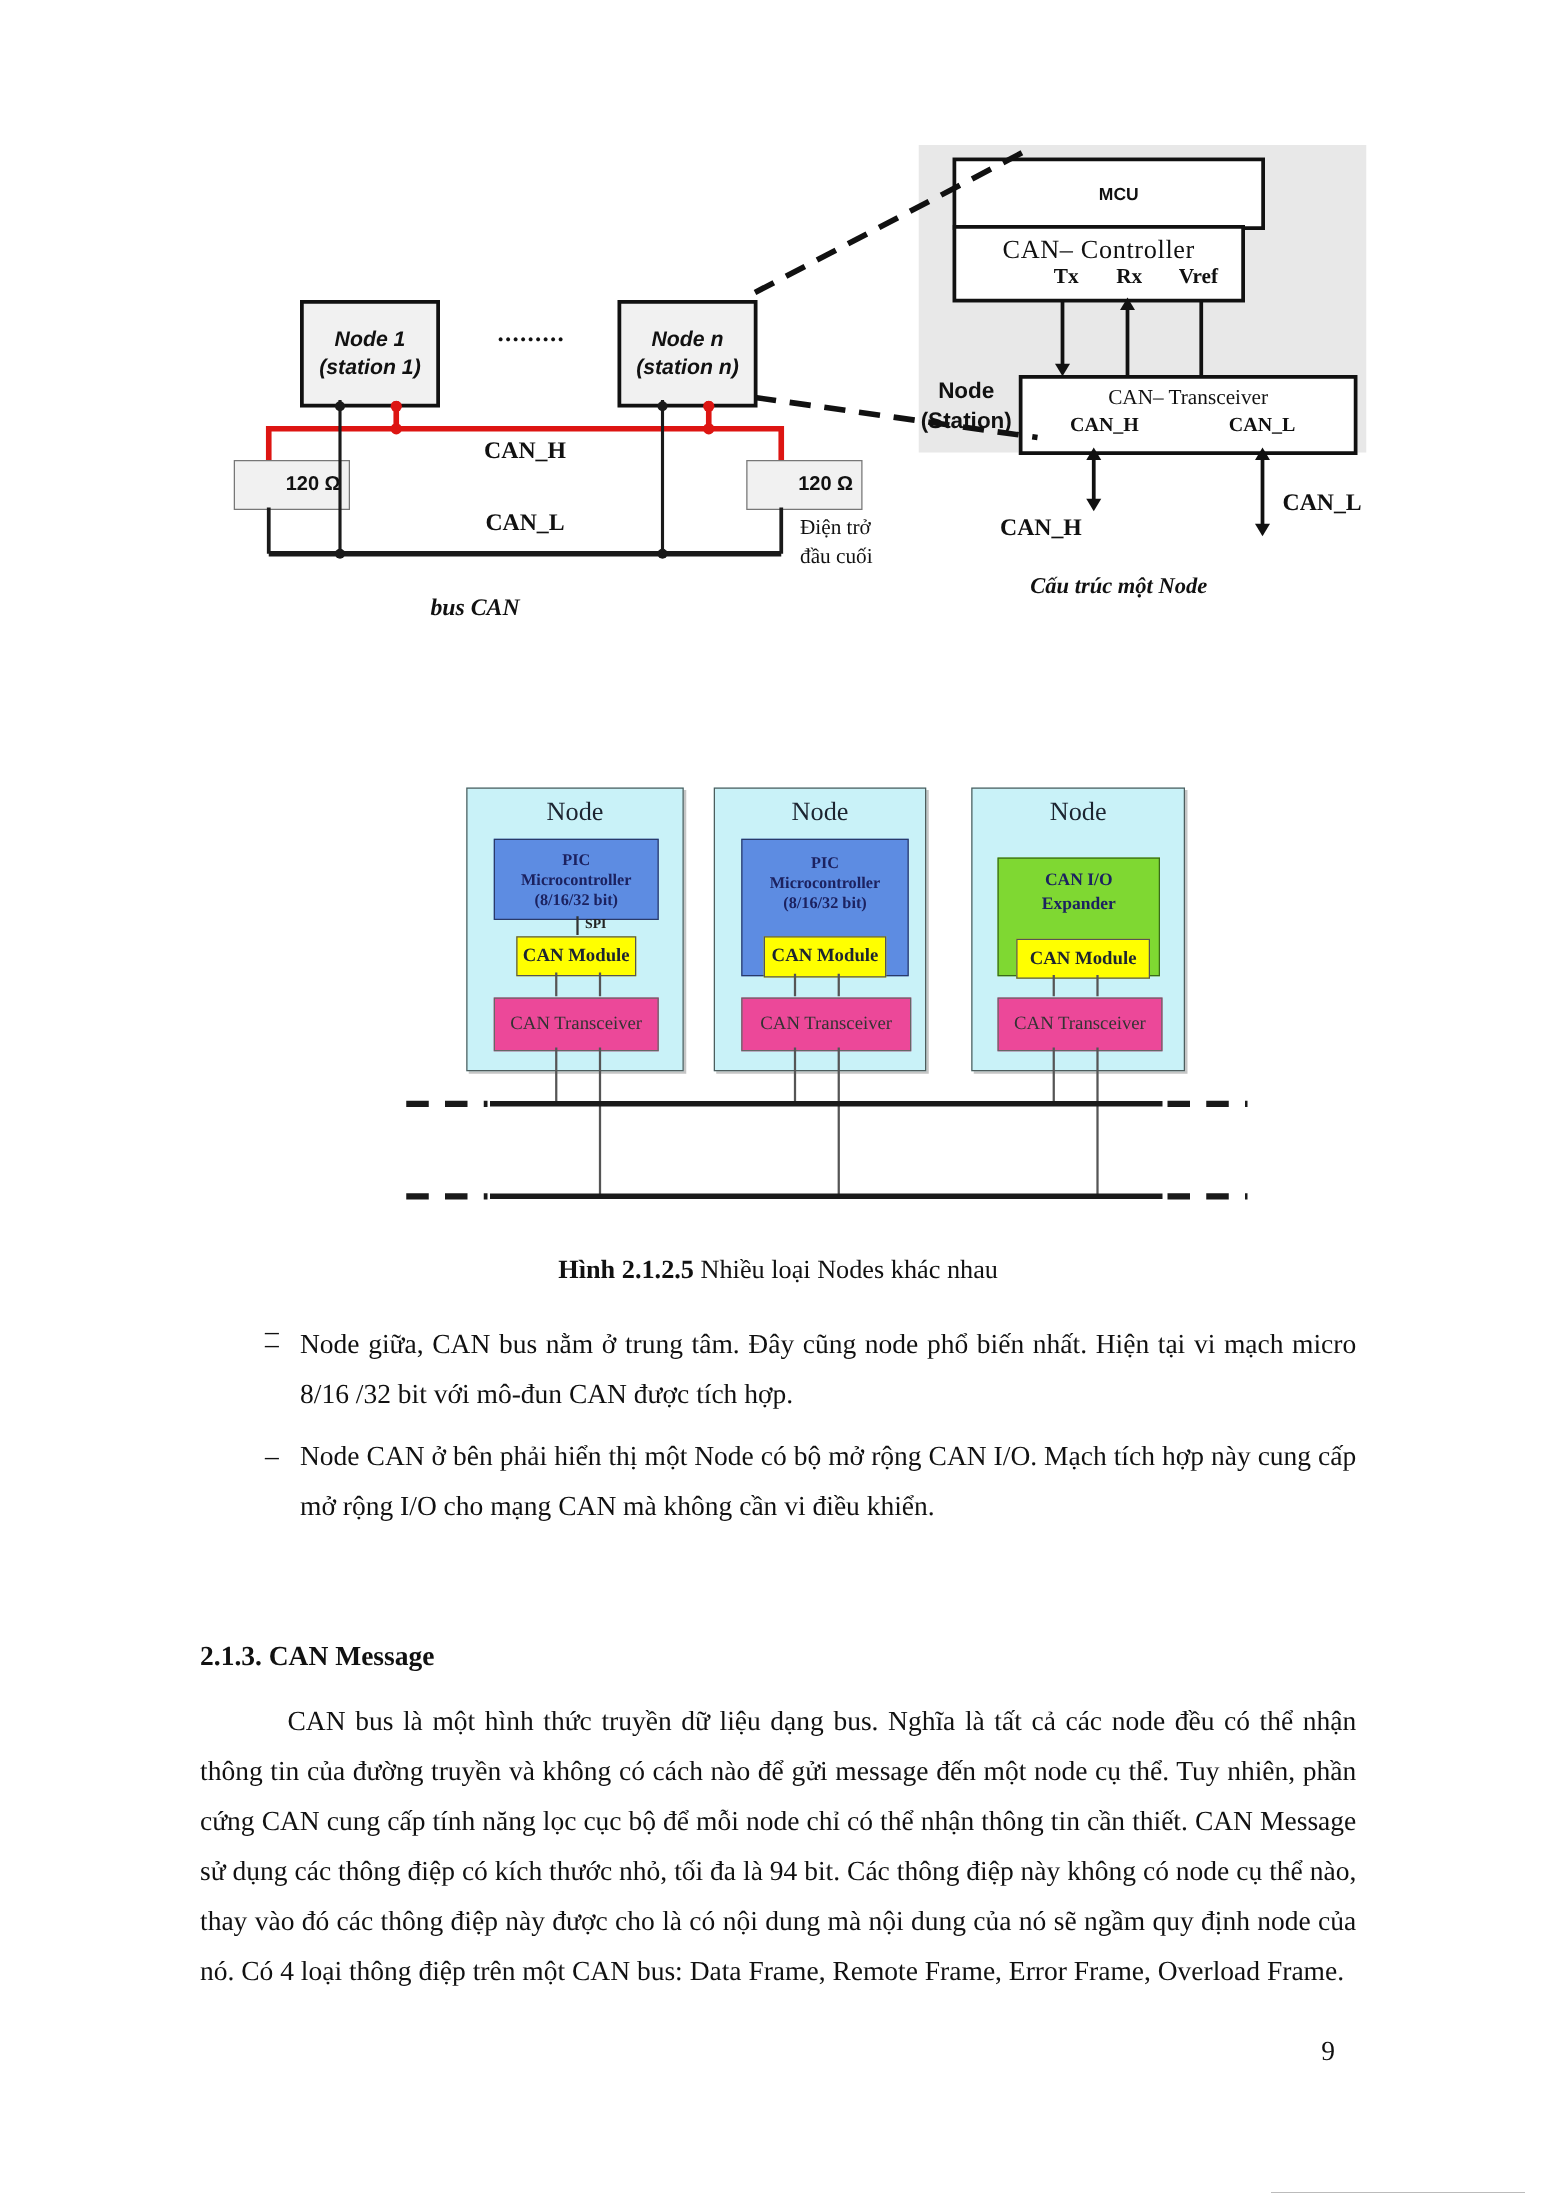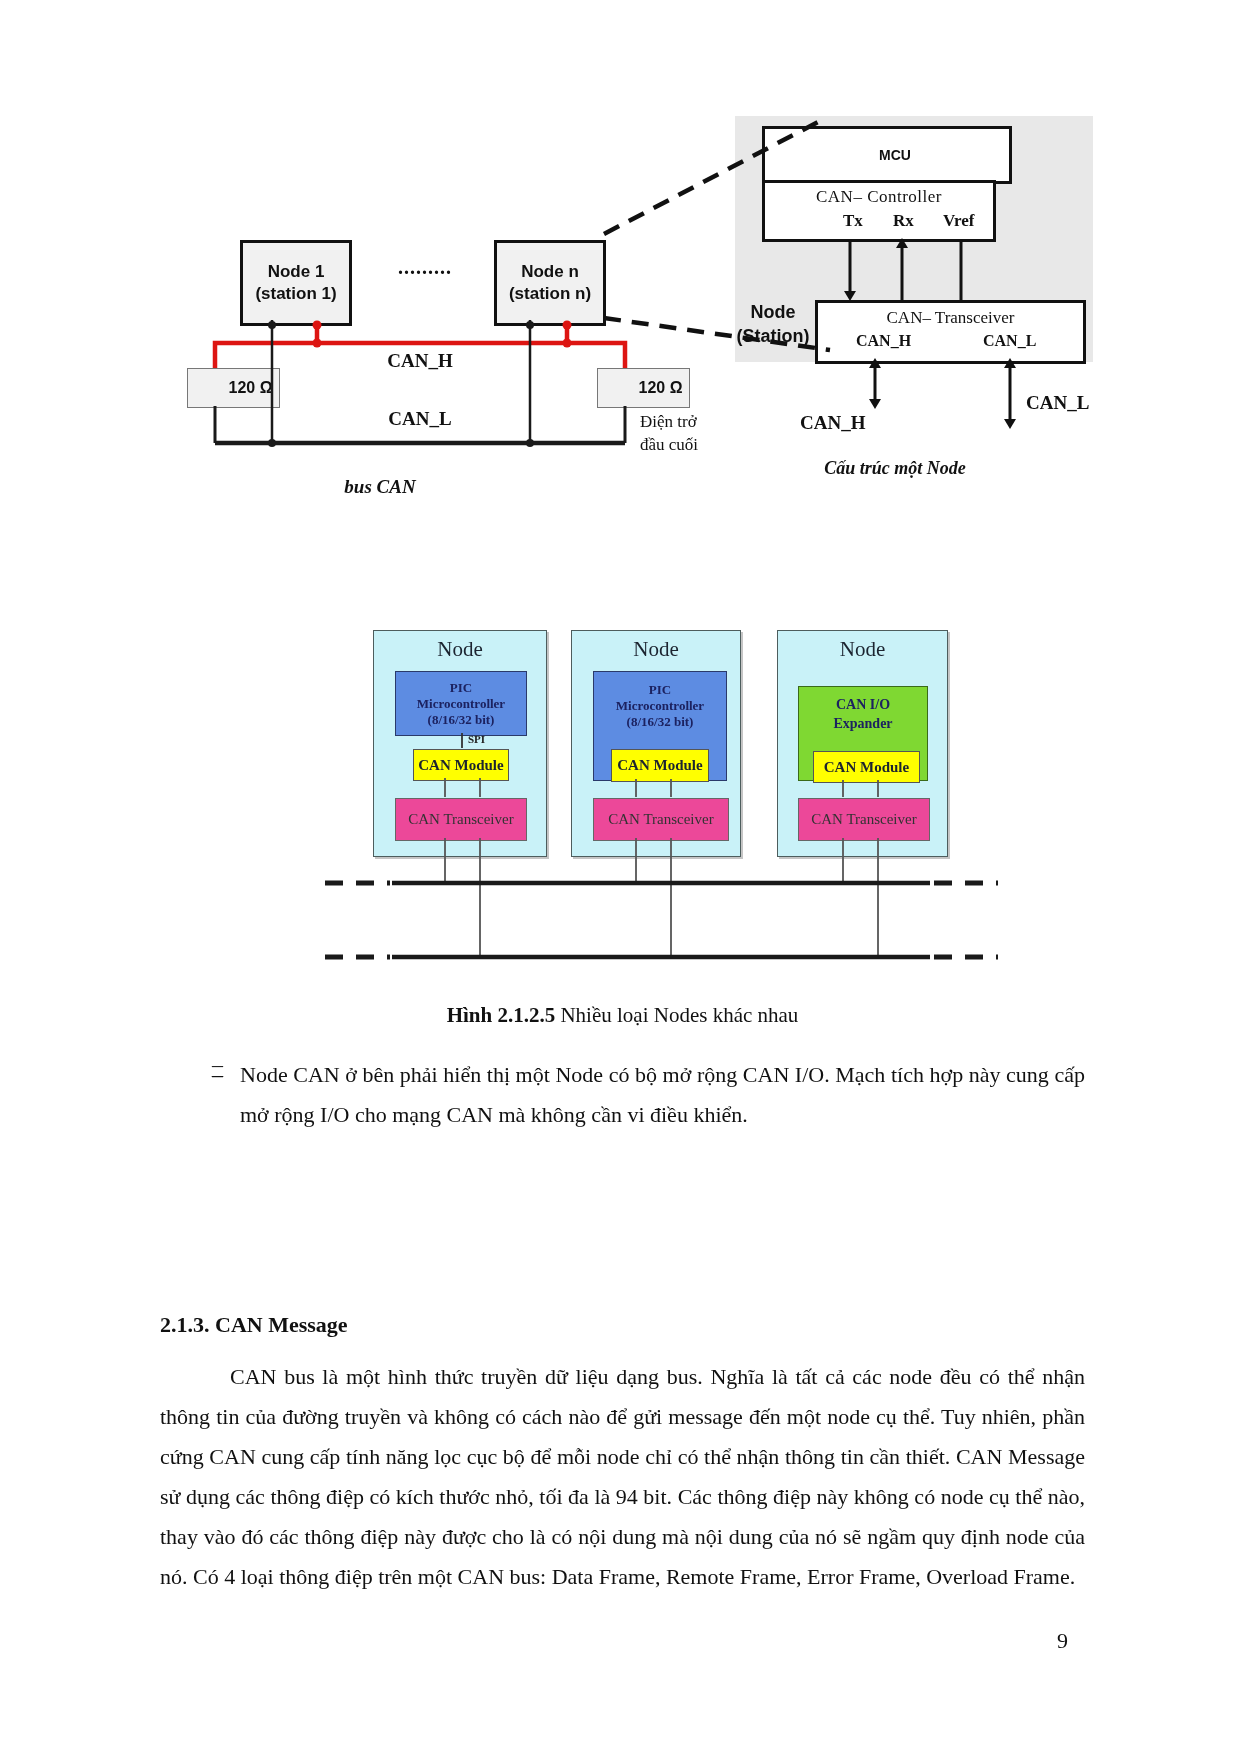--- a/index.html
+++ b/index.html
@@ -8,36 +8,36 @@
     margin:0 auto; overflow:hidden;
     font-family:"Liberation Serif","DejaVu Serif",serif; color:#111;
   }
   .abs{position:absolute;}
   .center{text-align:center;}
   
   .f1-stationbox{
     background:var(--node_fill_gray); border:3px solid #111;
     display:flex; flex-direction:column; justify-content:center; align-items:center;
     font-family:"Liberation Sans","DejaVu Sans",sans-serif; font-weight:600;
-    font-size:17px; line-height:22px;
+    font-size:17px; line-height:22px;font-style:italic;
   }
   .f1-dots{font-weight:bold; font-size:20px; letter-spacing:1px;}
   .f1-resistor{
     background:var(--node_fill_gray); border:1.5px solid #777;
     display:flex; justify-content:center; align-items:center;
     font-family:"Liberation Sans","DejaVu Sans",sans-serif; font-weight:600; font-size:16px;padding-left:34px;
   }
   .f1-buslabel{font-weight:bold; font-size:19px;}
   .f1-term{font-size:17px; line-height:23px;}
   .f1-buscan{font-weight:bold; font-style:italic; font-size:19px;}
   .f1-panel{background:var(--panel_gray);}
   .f1-white{background:#fff; border:3px solid #111;}
   .f1-mcu{display:flex;justify-content:center;align-items:center;
     font-family:"Liberation Sans","DejaVu Sans",sans-serif;font-weight:bold;font-size:14px;}
-  .f1-ctrl-title{font-size:17px; text-align:center; padding-top:4px; letter-spacing:.5px;}
+  .f1-ctrl-title{font-size:21px; text-align:center; padding-top:4px; letter-spacing:.5px;}
   .f1-pin{font-weight:bold; font-size:17px;}
   .f1-tsc-title{font-size:17px; text-align:center; padding-top:5px;}
   .f1-tpin{font-weight:bold; font-size:16px;}
   .f1-nodestation{
     font-family:"Liberation Sans","DejaVu Sans",sans-serif; font-weight:bold;
     font-size:18px; line-height:24px; text-align:center;
   }
   .f1-wire{font-weight:bold; font-size:19px;}
   .f1-structure{font-weight:bold; font-style:italic; font-size:18px;}
   .fig-caption{font-size:21px;}
@@ -174,20 +174,21 @@
   <div class="abs fig-caption center" style="left:160px; top:1003px; width:925px;">
     <b>Hình 2.1.2.5</b><span> Nhiều loại Nodes khác nhau</span>
   </div>
 
   <div class="abs" style="left:160px; top:1045px; width:925px;">
     <div class="bullet">
       <span class="dash">–</span>
     </div>
     <div class="bullet">
       <span class="dash">–</span>
+      <span>Node giữa, CAN bus nằm ở trung tâm. Đây cũng node phổ biến nhất. Hiện tại vi mạch micro 8/16 /32 bit với mô-đun CAN được tích hợp.</span>
     </div>
     <div class="bullet">
       <span class="dash">–</span>
       <span>Node CAN ở bên phải hiển thị một Node có bộ mở rộng CAN I/O. Mạch tích hợp này cung cấp mở rộng I/O cho mạng CAN mà không cần vi điều khiển.</span>
     </div>
   </div>
 
   <div class="abs heading" style="left:160px; top:1312px;">2.1.3. CAN Message</div>
 
   <div class="abs para" style="left:160px; top:1357px; width:925px;">CAN bus là một hình thức truyền dữ liệu dạng bus. Nghĩa là tất cả các node đều có thể nhận thông tin của đường truyền và không có cách nào để gửi message đến một node cụ thể. Tuy nhiên, phần cứng CAN cung cấp tính năng lọc cục bộ để mỗi node chỉ có thể nhận thông tin cần thiết. CAN Message sử dụng các thông điệp có kích thước nhỏ, tối đa là 94 bit. Các thông điệp này không có node cụ thể nào, thay vào đó các thông điệp này được cho là có nội dung mà nội dung của nó sẽ ngầm quy định node của nó. Có 4 loại thông điệp trên một CAN bus: Data Frame, Remote Frame, Error Frame, Overload Frame.</div>

